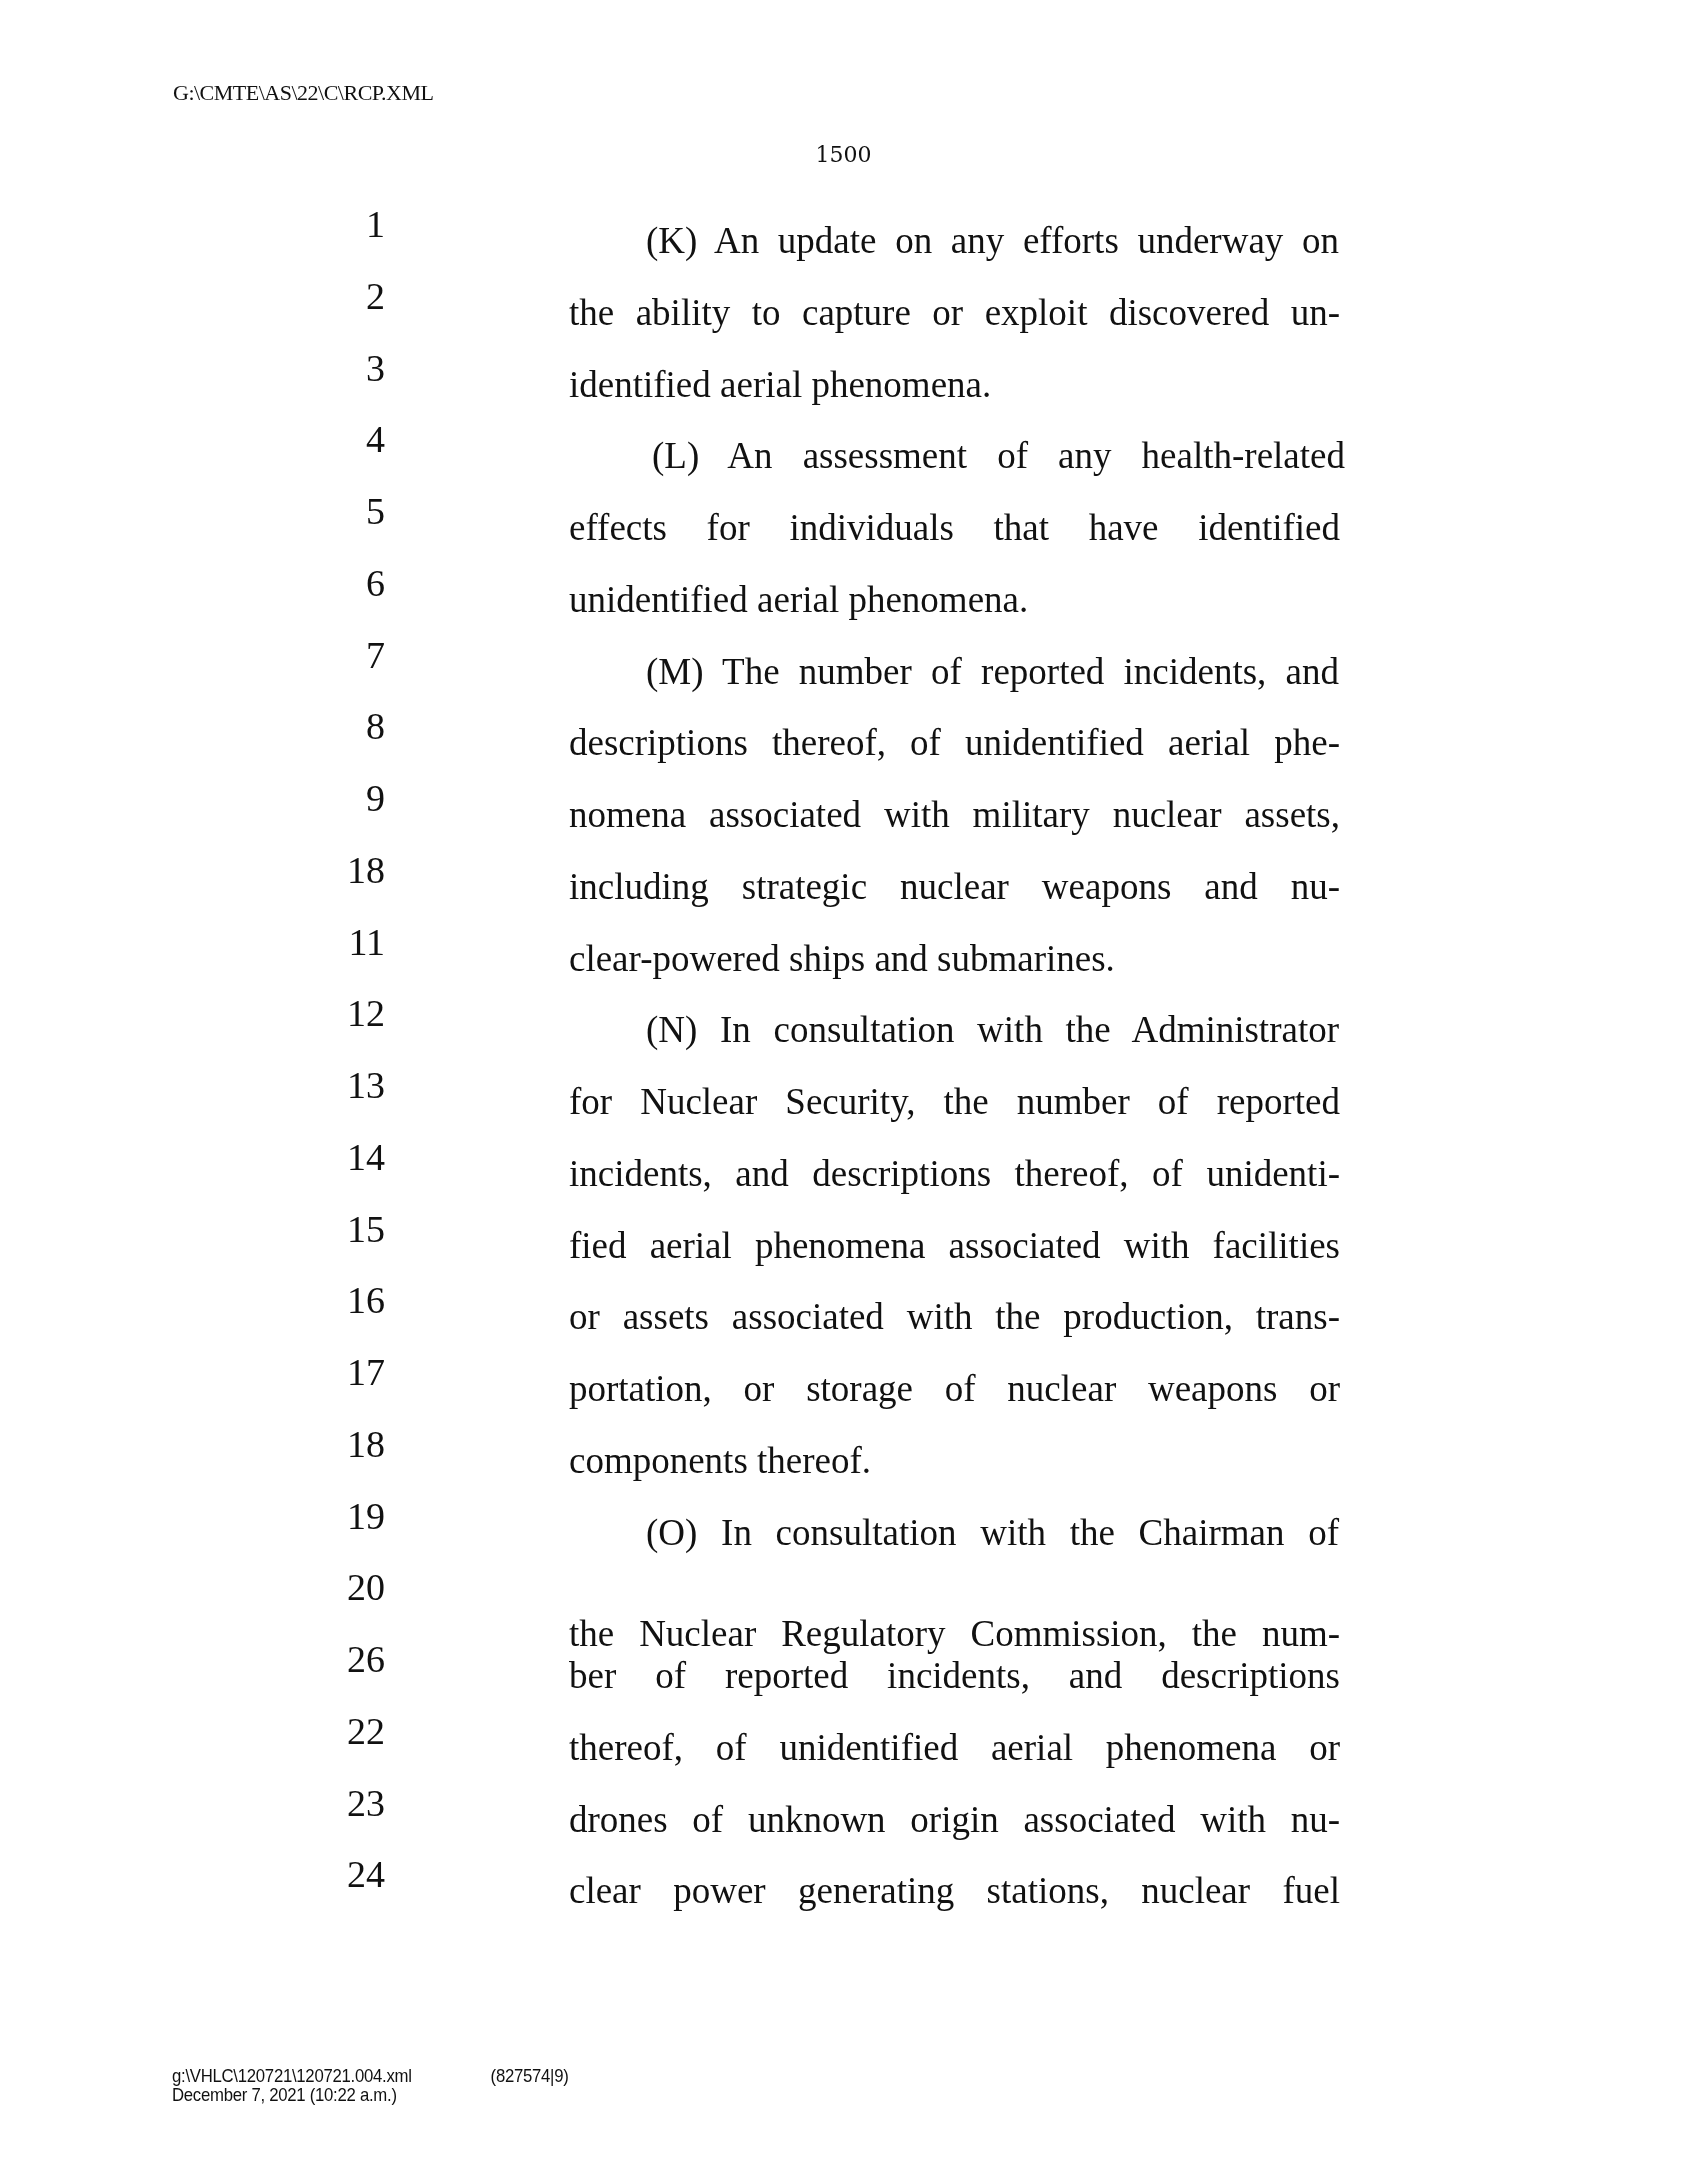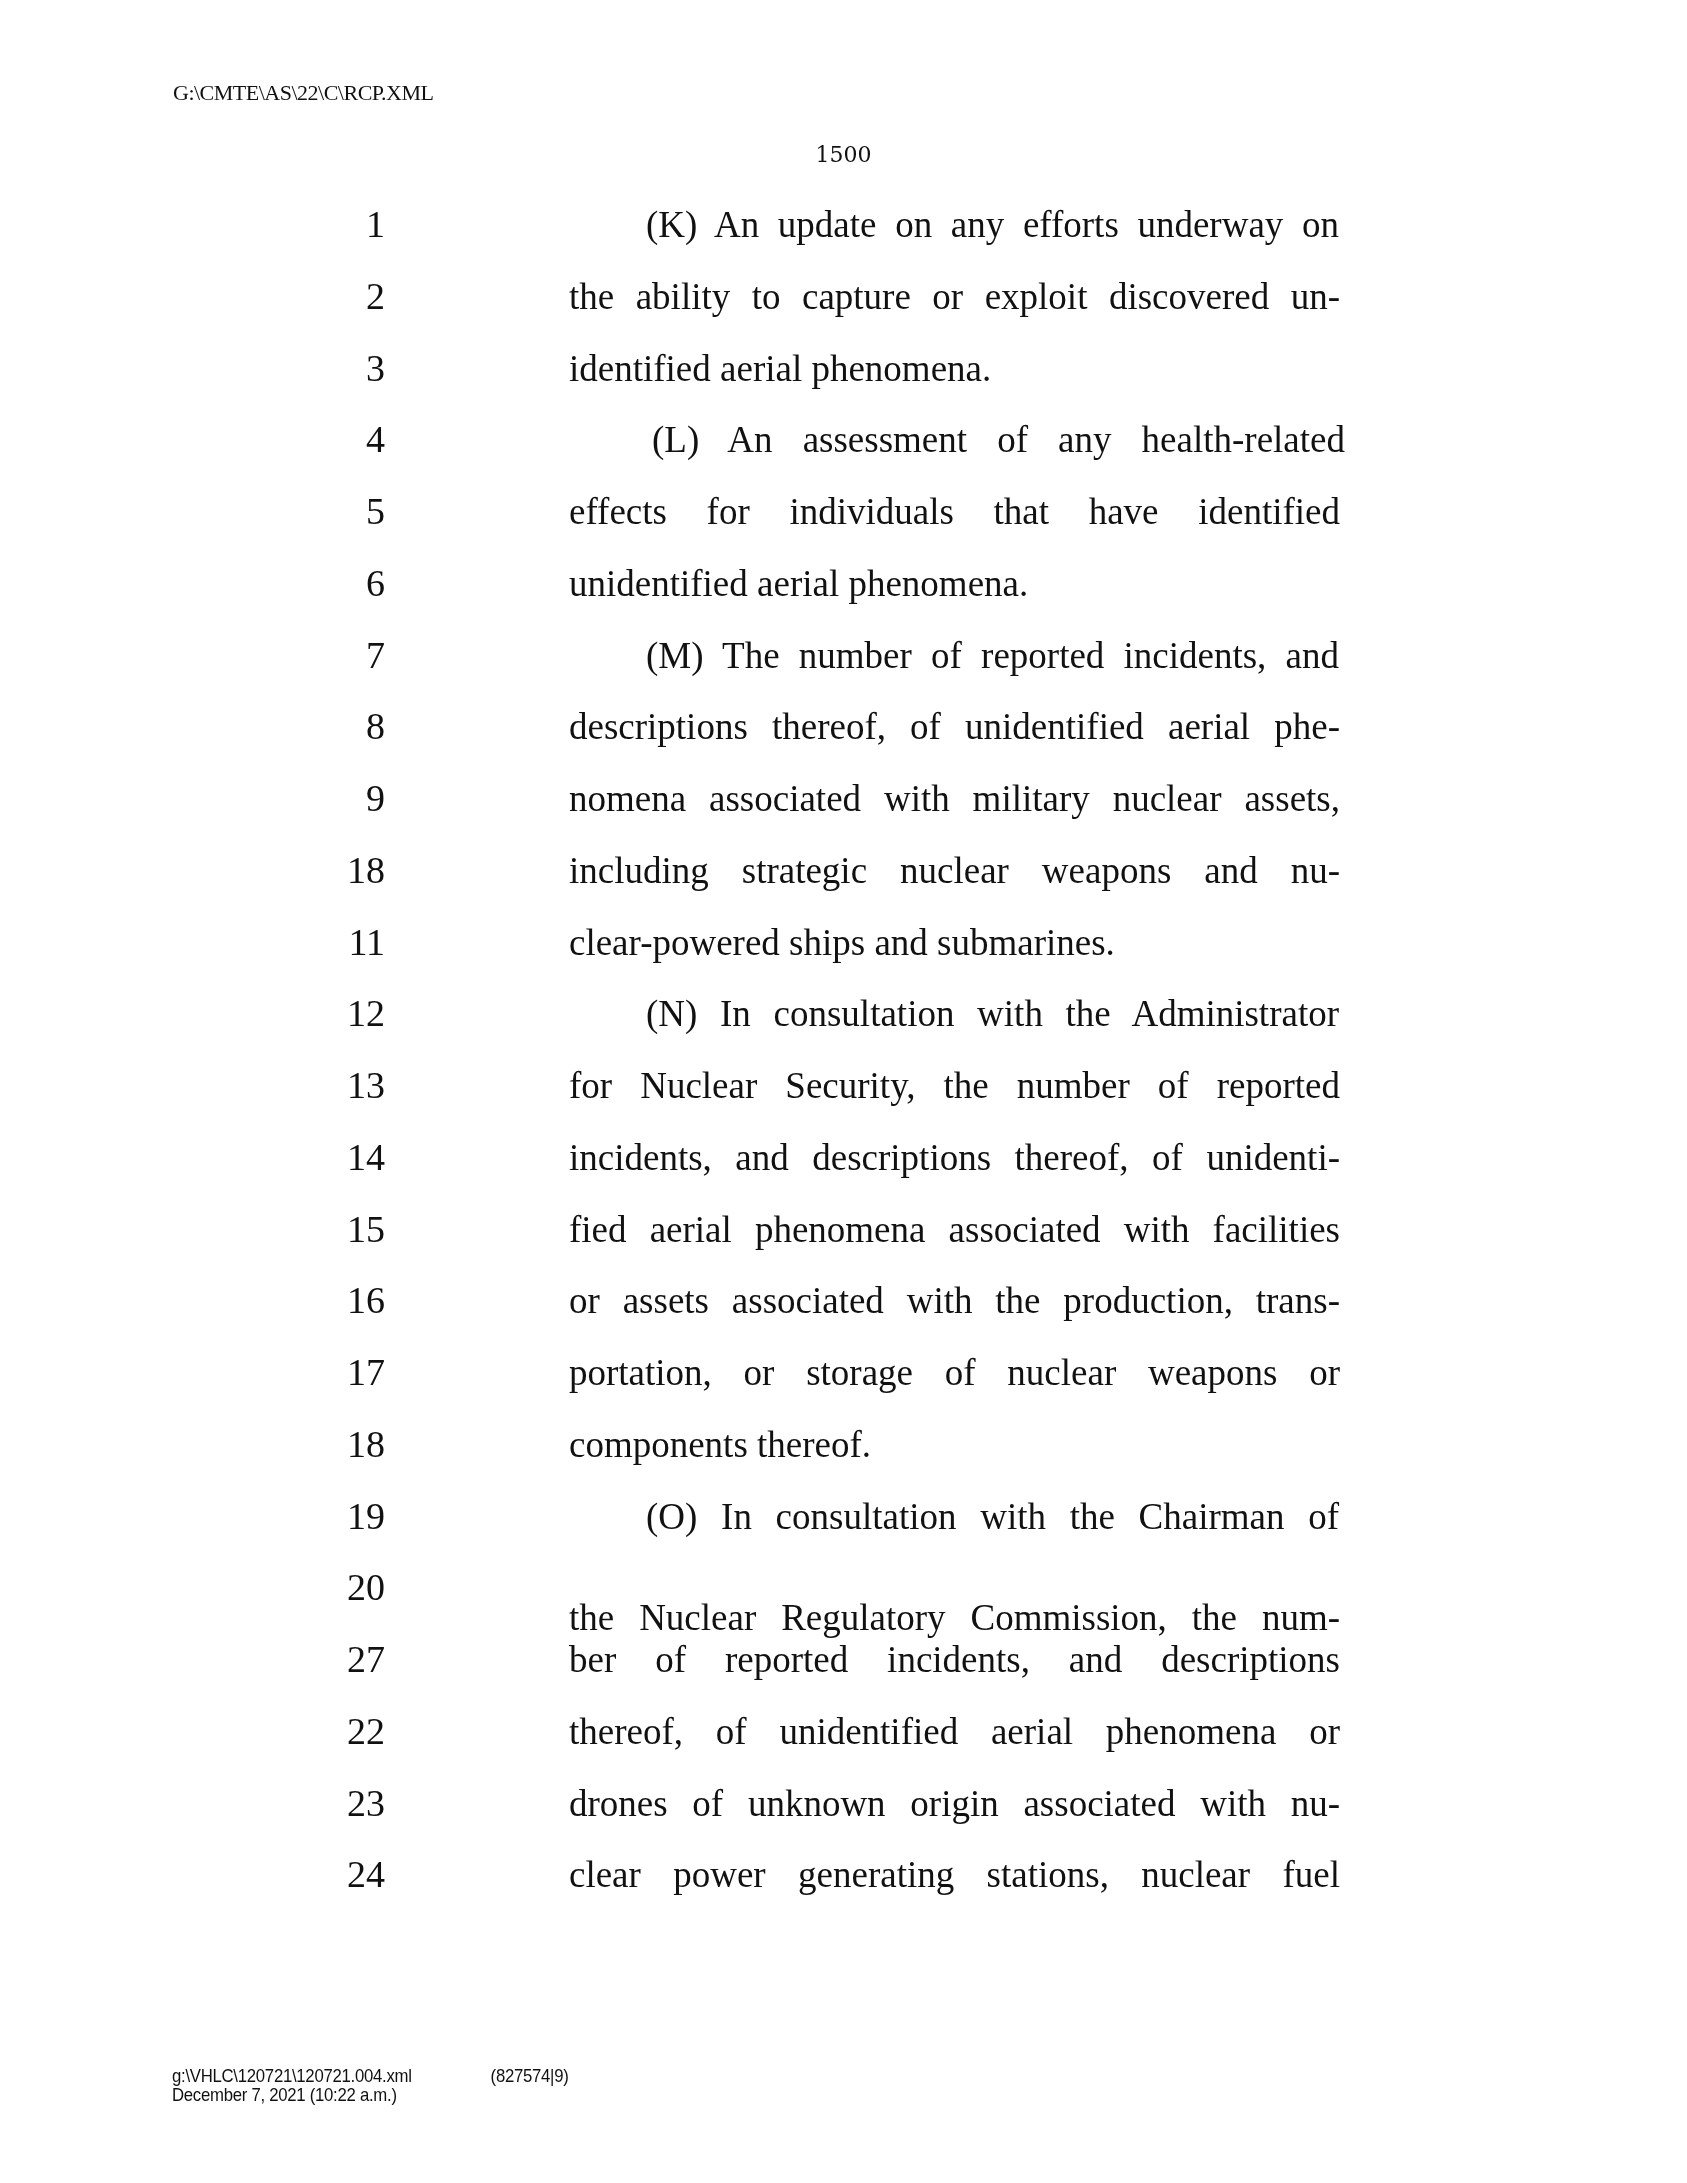--- a/index.html
+++ b/index.html
@@ -22,21 +22,21 @@
     position: absolute; left: 0; width: 1687px; height: 72px;
   }
   .line-number {
     position: absolute; left: 278px; width: 107px; text-align: right;
     font-family: "Liberation Serif", serif; font-size: 38px; line-height: 51px;
     top: 0;
   }
   .line-text {
     position: absolute; left: 569px; width: 771px;
     font-family: "Liberation Serif", serif; font-size: 37px; line-height: 51px;
-    top: 0; white-space: nowrap; text-align: justify; text-align-last: justify;
+    top: 16px; white-space: nowrap; text-align: justify; text-align-last: justify;
   }
   .line-text.last { text-align: left; text-align-last: left; }
   .line-text.indent { left: 646px; width: 693px; }
 
   .footer {
     position: absolute; left: 172px; top: 2067px;
     font-family: "Liberation Sans", sans-serif; font-size: 18.6px; line-height: 18.6px;
     letter-spacing: -0.3px; transform: scaleX(0.9); transform-origin: left top;
   }
   .footer-row { position: relative; height: 18.6px; white-space: nowrap; }
@@ -124,21 +124,21 @@
       </div>
       <div class="bill-line" style="top: 1491px;">
         <span class="line-number">19</span>
         <span class="line-text indent" style="word-spacing: 0px;">(O) In consultation with the Chairman of</span>
       </div>
       <div class="bill-line" style="top: 1562px;">
         <span class="line-number">20</span>
         <span class="line-text" style="word-spacing: 0px; margin-top: 30px;">the Nuclear Regulatory Commission, the num-</span>
       </div>
       <div class="bill-line" style="top: 1634px;">
-        <span class="line-number">27</span>
+        <span class="line-number">26</span>
         <span class="line-text" style="word-spacing: 0px;">ber of reported incidents, and descriptions</span>
       </div>
       <div class="bill-line" style="top: 1706px;">
         <span class="line-number">22</span>
         <span class="line-text" style="word-spacing: 0px;">thereof, of unidentified aerial phenomena or</span>
       </div>
       <div class="bill-line" style="top: 1778px;">
         <span class="line-number">23</span>
         <span class="line-text" style="word-spacing: 0px;">drones of unknown origin associated with nu-</span>
       </div>

